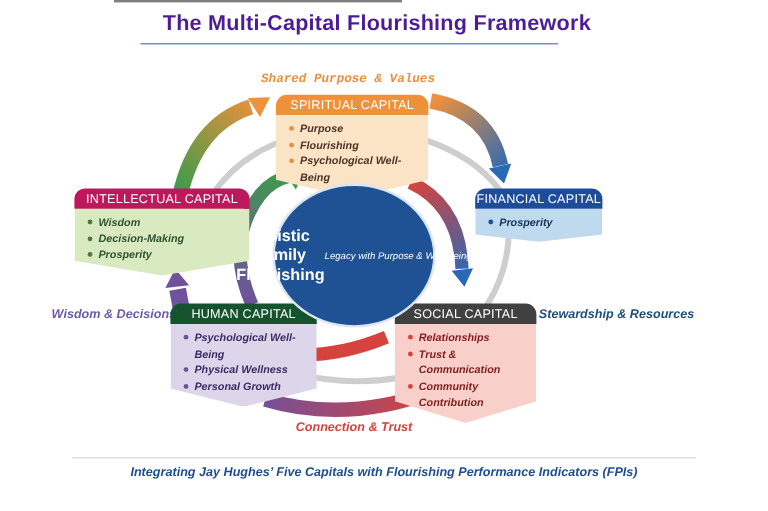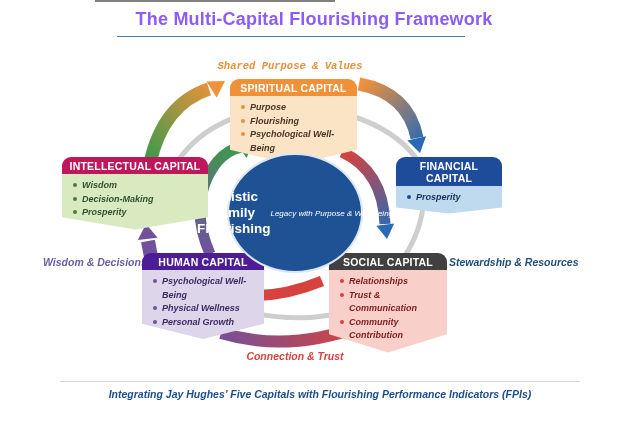--- a/index.html
+++ b/index.html
@@ -2,29 +2,29 @@
 <html><head>
 <meta charset="utf-8">
 <style>
   html,body{margin:0;padding:0;background:#fff;}
   #stage{position:relative;width:640px;height:426px;background:#ffffff;overflow:hidden;
          font-family:"Liberation Sans",sans-serif;}
   .edge-artifact{position:absolute;top:0;left:95px;width:240px;height:2px;background:#555;opacity:.75;}
 
   
   .title{position:absolute;top:9px;left:0;width:628px;text-align:center;
-         font-size:18px;font-weight:bold;color:#8b5cf6;letter-spacing:.2px;}
+         font-size:18px;font-weight:bold;color:#4c1d95;letter-spacing:.2px;}
   .title-rule{position:absolute;top:36px;left:117px;width:348px;height:1px;background:#4A7BB5;}
 
   
   svg.arrows{position:absolute;left:0;top:0;}
 
   
   .cap{position:absolute;border-radius:9px 9px 0 0;}
-  .cap-head{color:#fff;font-weight:bold;font-size:10.5px;text-align:center;
+  .cap-head{color:#fff;font-weight:normal;font-size:10.5px;text-align:center;
             padding:3px 0 2px;border-radius:9px 9px 0 0;letter-spacing:.2px;}
   .cap-body{padding:5px 3px 10px 11px;clip-path:polygon(0 0,100% 0,100% 78%,50% 100%,0 78%);}
   .cap-row{display:flex;align-items:baseline;gap:5px;
            font-style:italic;font-weight:bold;font-size:9px;line-height:13.5px;}
   .dot{width:4px;height:4px;border-radius:50%;flex:none;position:relative;top:-1px;}
 
   #cap-spiritual{left:230px;top:79px;width:127px;}
   #cap-spiritual .cap-head{background:#EE9139;}
   #cap-spiritual .cap-body{background:#FBE3C6;color:#4A3426;}
   #cap-spiritual .dot{background:#E8913C;}
@@ -33,21 +33,21 @@
   #cap-financial .cap-head{background:#1E4C9A;}
   #cap-financial .cap-body{background:#BFD9EE;color:#16325C;padding-bottom:9px;}
   #cap-financial .dot{background:#1E4C9A;}
 
   #cap-intellectual{left:62px;top:157px;width:146px;}
   #cap-intellectual .cap-head{background:#be185d;}
   #cap-intellectual .cap-body{background:#DAEAC0;color:#2E5130;}
   #cap-intellectual .dot{background:#4C7A3D;}
 
   #cap-human{left:142px;top:253px;width:122px;}
-  #cap-human .cap-head{background:#4c1d95;}
+  #cap-human .cap-head{background:#14532d;}
   #cap-human .cap-body{background:#DDD5EA;color:#3C2B63;}
   #cap-human .dot{background:#6F519E;}
 
   #cap-social{left:329px;top:253px;width:118px;}
   #cap-social .cap-head{background:#404040;}
   #cap-social .cap-body{background:#F9CFC9;color:#7f1d1d;}
   #cap-social .dot{background:#D6433E;}
 
   
   .hub{position:absolute;left:227px;top:153px;width:136px;height:120px;border-radius:50%;

